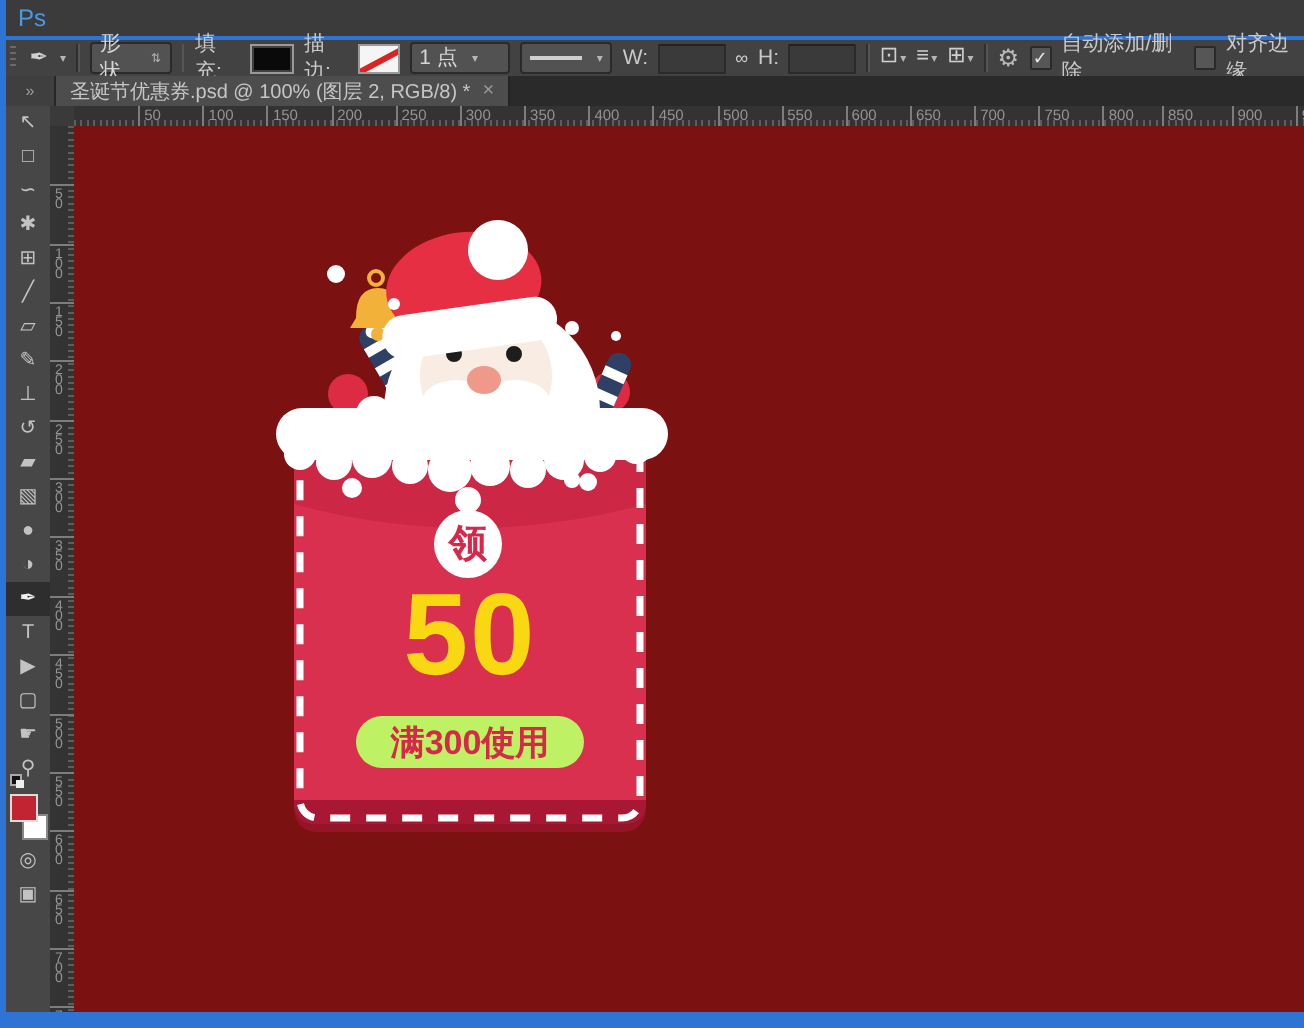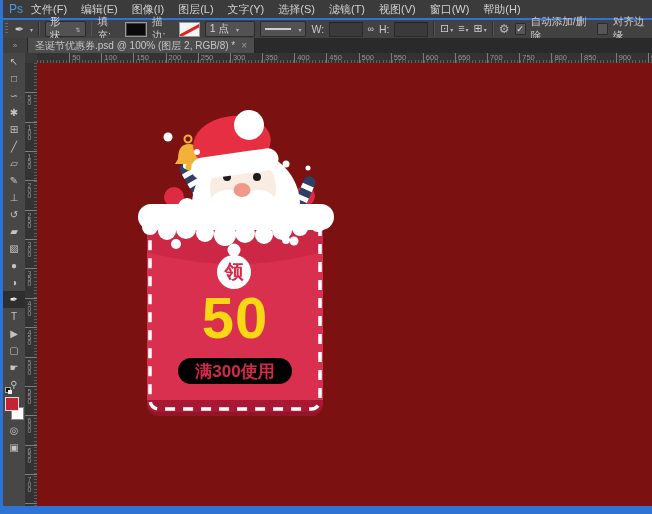--- a/index.html
+++ b/index.html
@@ -65,44 +65,32 @@
   .gold-stroke{stroke:var(--bell_gold,#f2b23a);}
   .nose{fill:#ef998a;}
   .envelope{fill:var(--envelope_red,#d8304e);}
   .flap{fill:var(--flap_red,#cd2746);}
   .lip{fill:var(--lip_red,#a81834);}
   .lipshadow{fill:#951428;}
   .dash{fill:none;stroke:#ffffff;stroke-width:3.5;stroke-dasharray:10 8;}
 
   .badge{position:absolute;left:180px;top:192px;width:34px;height:34px;border-radius:50%;background:#fff;display:flex;align-items:center;justify-content:center;font-size:19px;font-weight:bold;color:var(--coupon_accent_red,#d6294a);}
   .amount{position:absolute;left:146px;top:226px;width:104px;text-align:center;font-size:58px;font-weight:bold;color:var(--amount_yellow,#f8d813);line-height:58px;letter-spacing:1px;}
-  .pill{position:absolute;left:141px;top:295px;width:114px;height:26px;border-radius:13px;background:#000000;display:flex;align-items:center;justify-content:center;font-size:17px;font-weight:bold;color:var(--coupon_accent_red,#d6294a);}
+  .pill{position:absolute;left:141px;top:295px;width:114px;height:26px;border-radius:13px;background:#bef264;display:flex;align-items:center;justify-content:center;font-size:17px;font-weight:bold;color:var(--coupon_accent_red,#d6294a);}
 
   .bottom-strip{position:absolute;left:0;top:506px;width:652px;height:8px;background:var(--frame_blue,#2e74d4);}
 </style>
 </head>
 <body>
 
 <div class="frame">
   <div class="window">
 
     <div class="menubar">
       <span class="ps-logo">Ps</span>
-      <div class="menu-items" id="menu-items">
-          <span>文件(F)</span>
-          <span>编辑(E)</span>
-          <span>图像(I)</span>
-          <span>图层(L)</span>
-          <span>文字(Y)</span>
-          <span>选择(S)</span>
-          <span>滤镜(T)</span>
-          <span>视图(V)</span>
-          <span>窗口(W)</span>
-          <span>帮助(H)</span>
-        </div>
     </div>
     <div class="blue-line"></div>
 
     <div class="optionsbar">
       <div class="grip"></div>
       <span class="ob-icon">✒</span>
         <span class="mini-arrow">▾</span>
       <div class="ob-sep"></div>
       <div class="ob-select">
         <span>形状</span>

